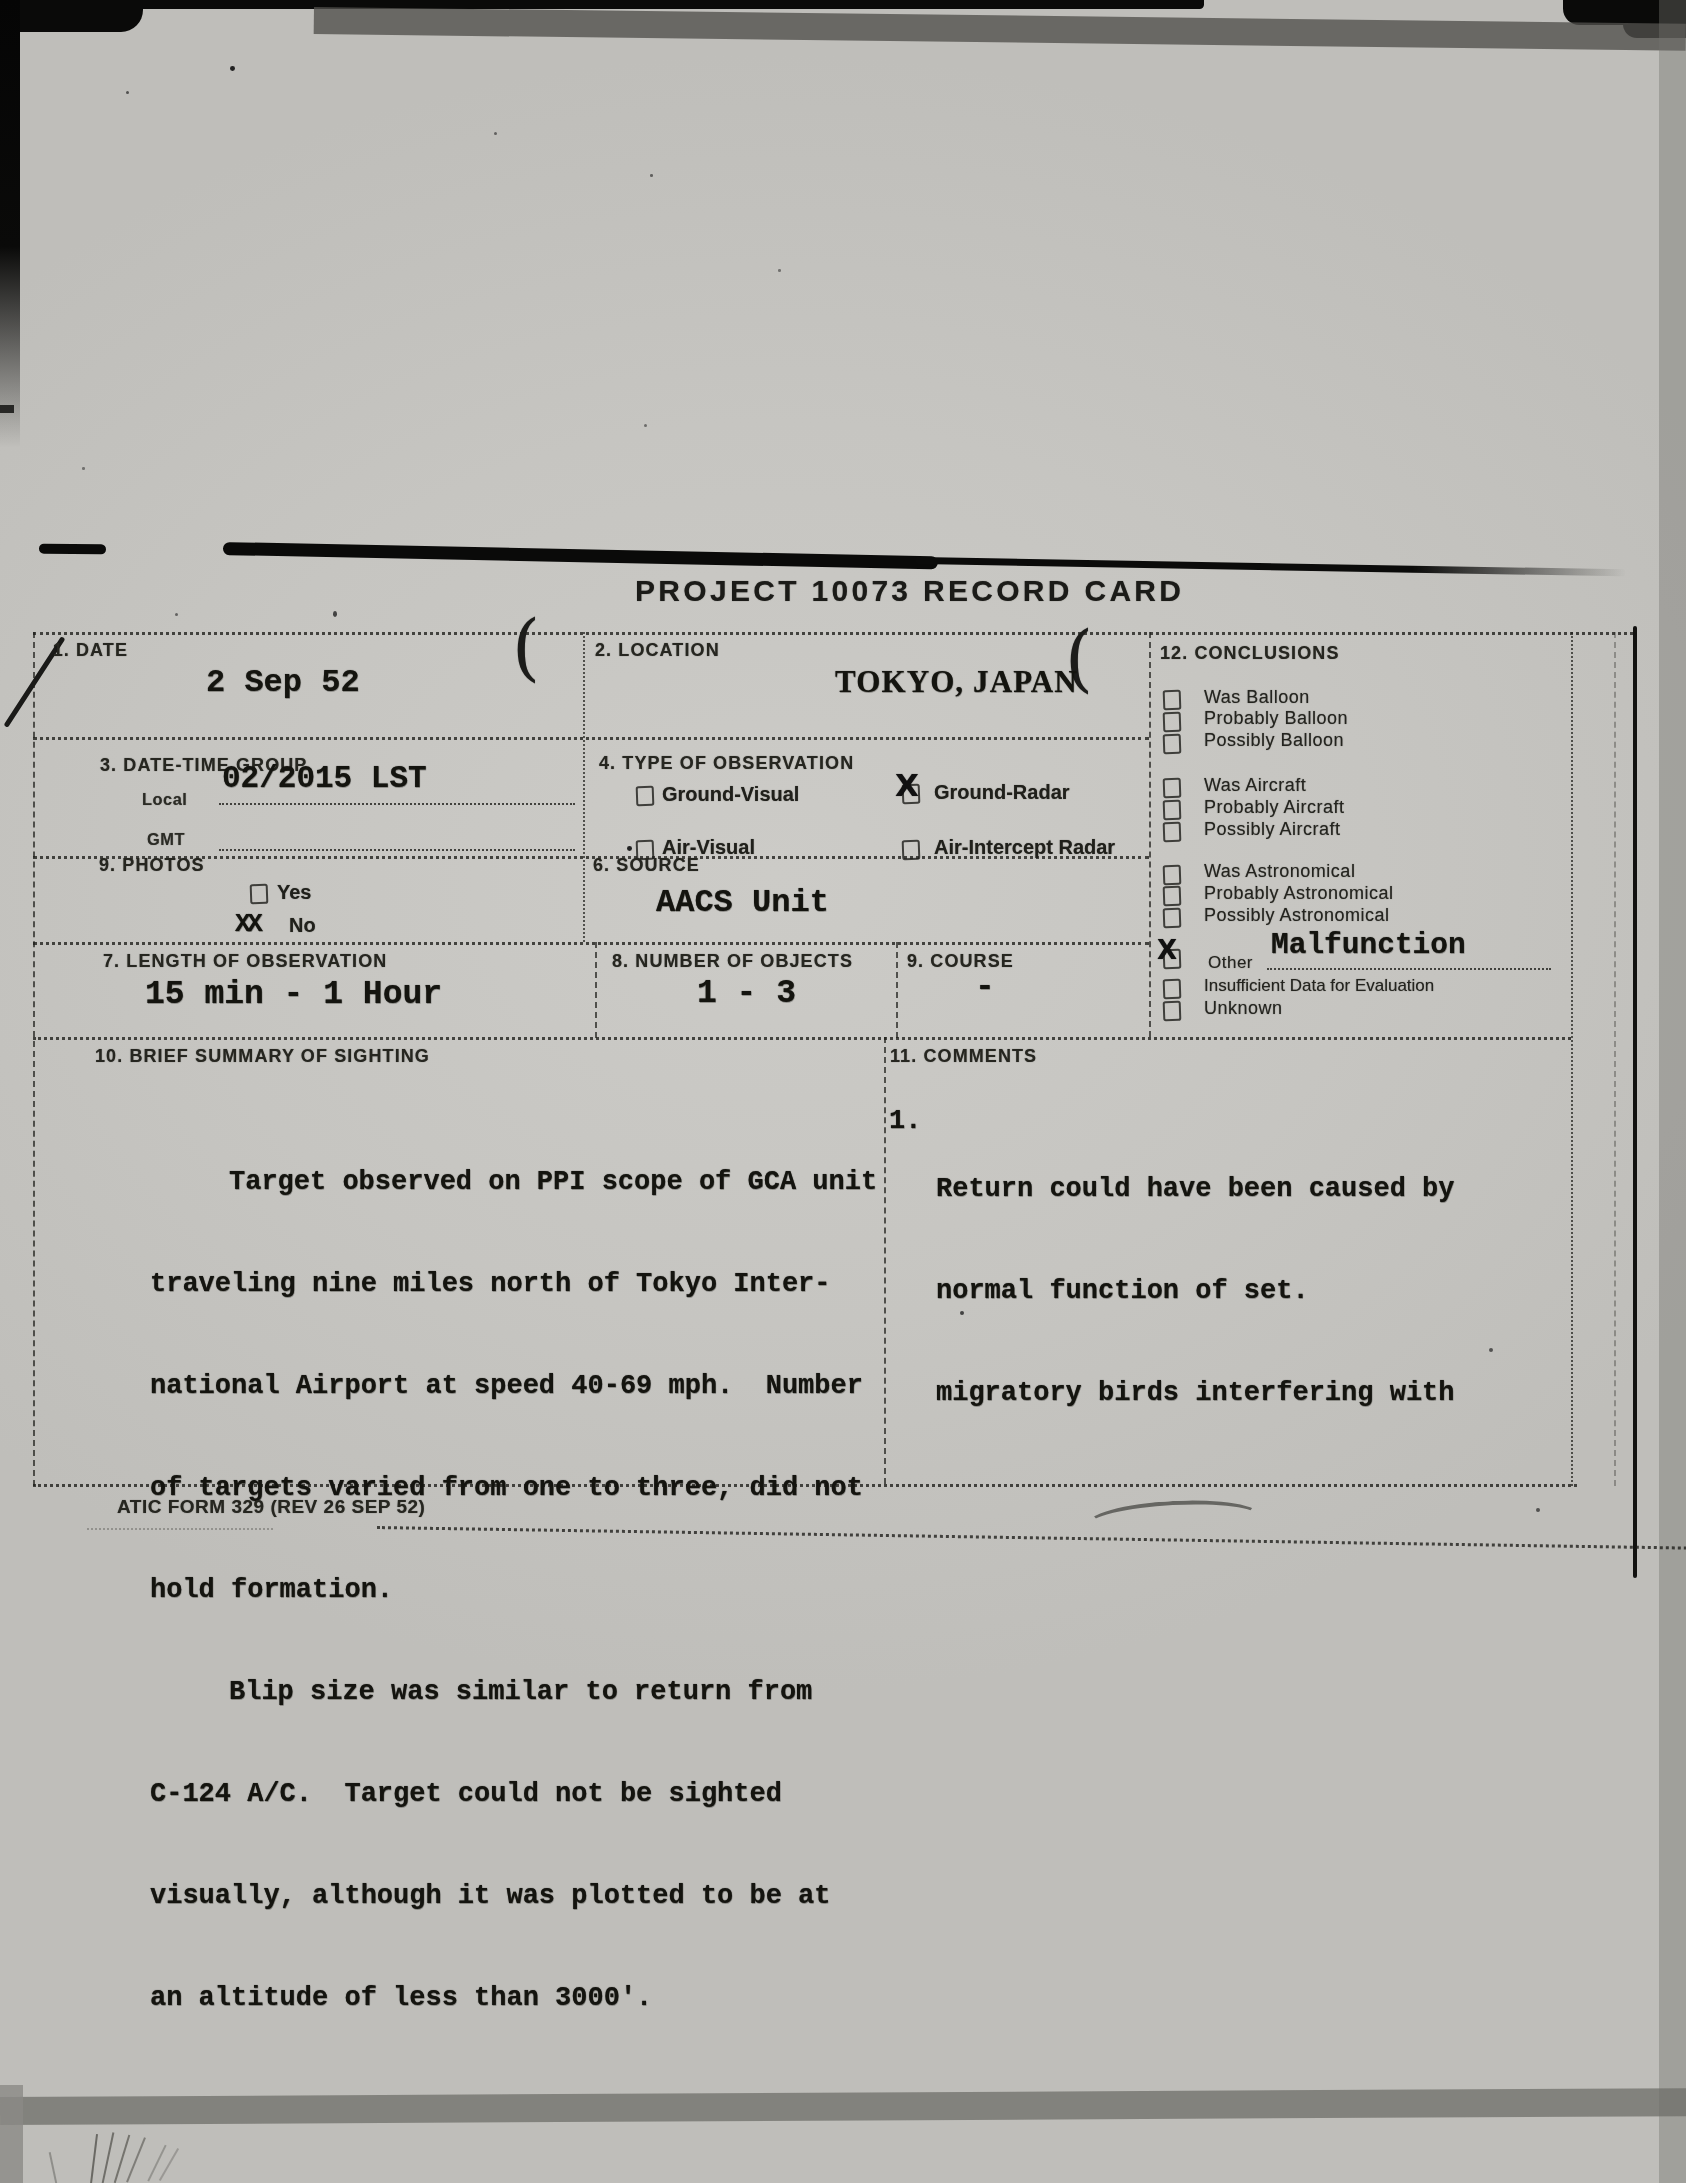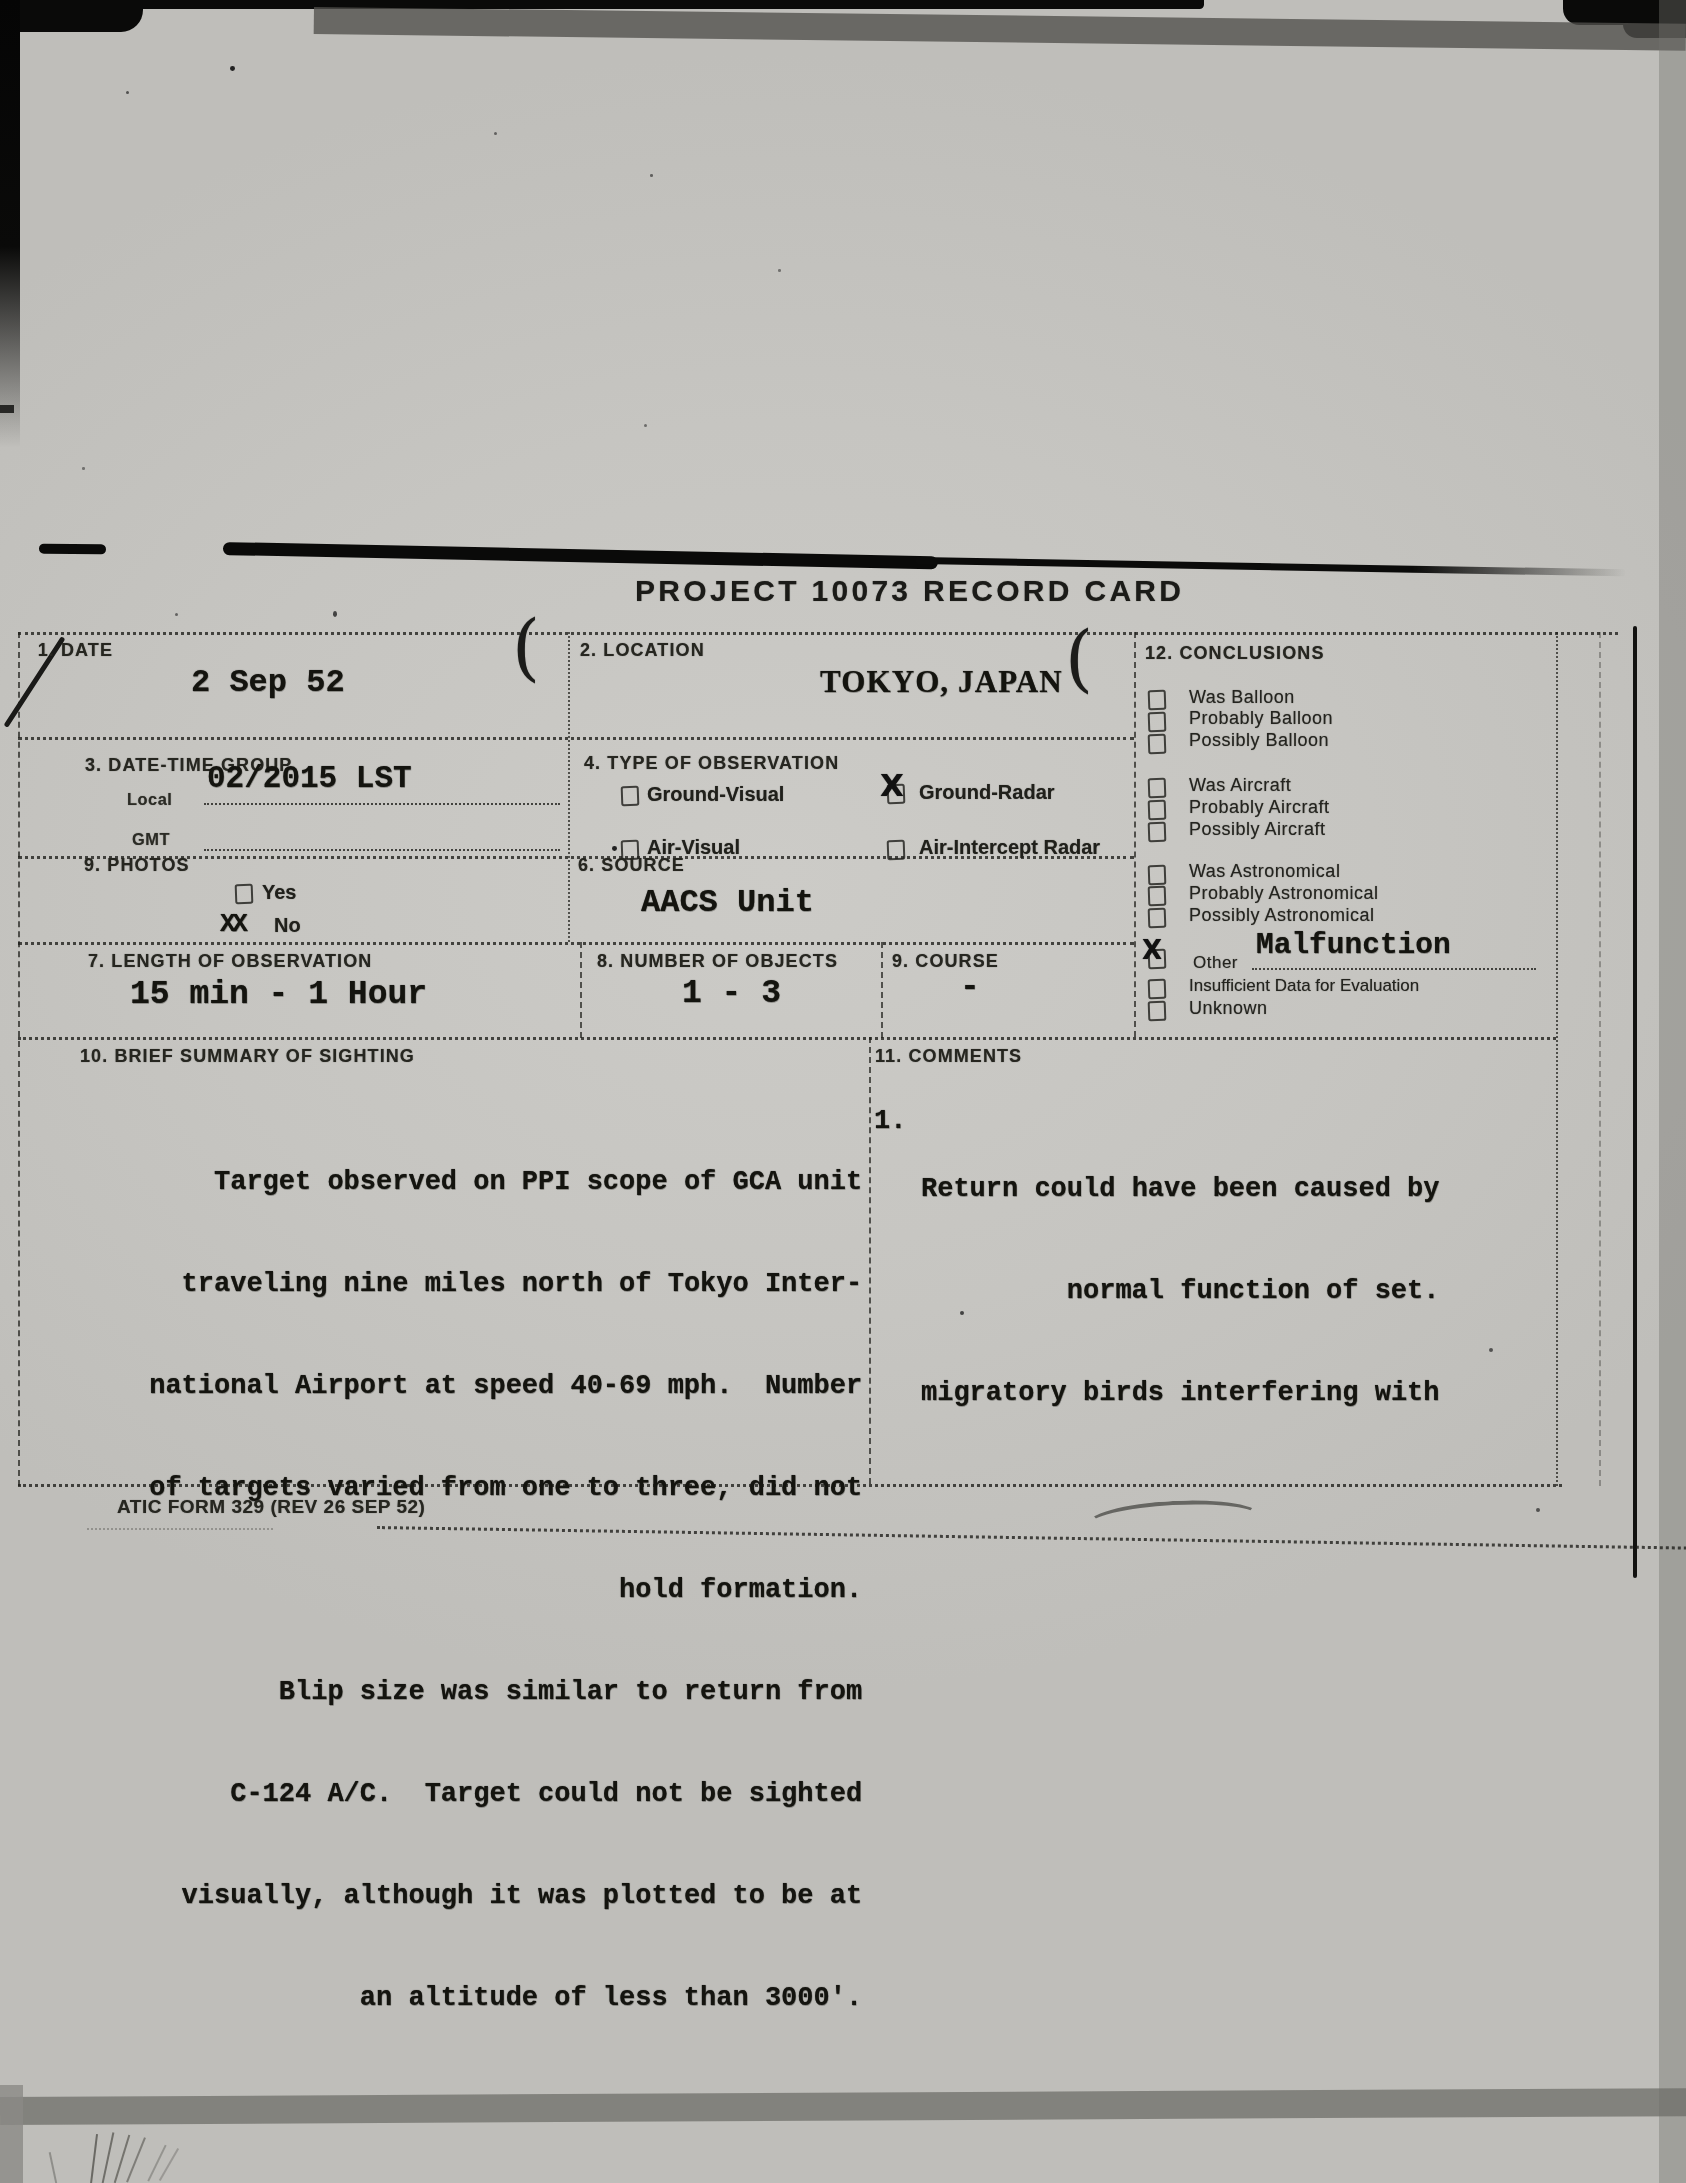--- a/index.html
+++ b/index.html
@@ -59,21 +59,21 @@
     <div class="blob" style="left:39px;top:544px;width:67px;height:9.8px;border-radius:4.9px;transform:rotate(.6deg);"></div>
     <div class="blob" style="left:223px;top:542px;width:715px;height:13px;border-radius:6.6px;transform:rotate(1.15deg);transform-origin:left center;"></div>
     <div style="position:absolute;left:916px;top:557px;width:710px;height:7px;border-radius:3.8px;transform:rotate(1deg);transform-origin:left center;background:linear-gradient(90deg,#0b0b0a 0%,#0b0b0a 70%,rgba(11,11,10,0) 100%);"></div>
 
     <div class="lbl" style="left:635px;top:574px;font-size:30px;letter-spacing:3.3px;color:#1b1b18;">PROJECT 10073 RECORD CARD</div>
 
     <div class="hand" style="left:512px;top:605px;font-size:72px;">(</div>
     <div class="hand" style="left:1065px;top:616px;font-size:72px;">(</div>
     <div style="position:absolute;left:32px;top:629px;width:4.9px;height:106px;background:#1a1a18;transform:rotate(33deg);border-radius:2.7px;"></div>
 
-    <div style="position:absolute;left:18px;top:632px;width:1600px;height:854px;text-align:right;">
+    <div style="position:absolute;left:33px;top:632px;width:1600px;height:854px;">
 
       <div class="hl" style="left:0;top:0;width:1600px;"></div>
       <div class="hl" style="left:0;top:852px;width:1544px;"></div>
       <div class="vl" style="left:0;top:0;height:854px;"></div>
       <div class="vl" style="left:1538px;top:0;height:854px;border-left-style:dotted;"></div>
       <div class="vl" style="left:1581px;top:0;height:854px;opacity:.45;"></div>
       <div class="hl" style="left:0;top:105px;width:1116px;"></div>
       <div class="hl" style="left:0;top:224px;width:1116px;"></div>
       <div class="hl" style="left:0;top:310px;width:1116px;"></div>
       <div class="hl" style="left:0;top:405px;width:1538px;"></div>

